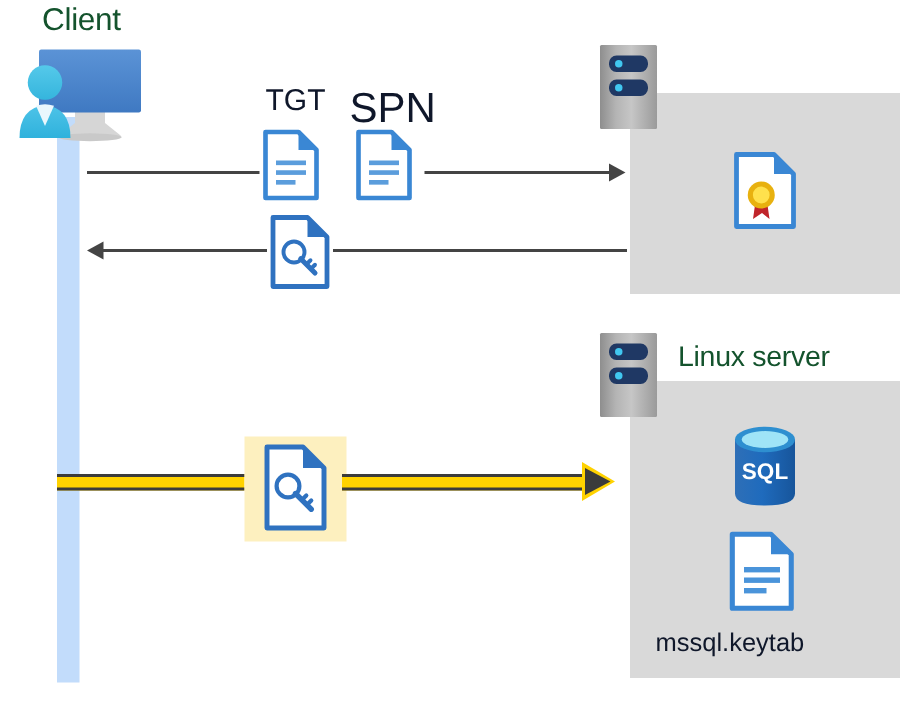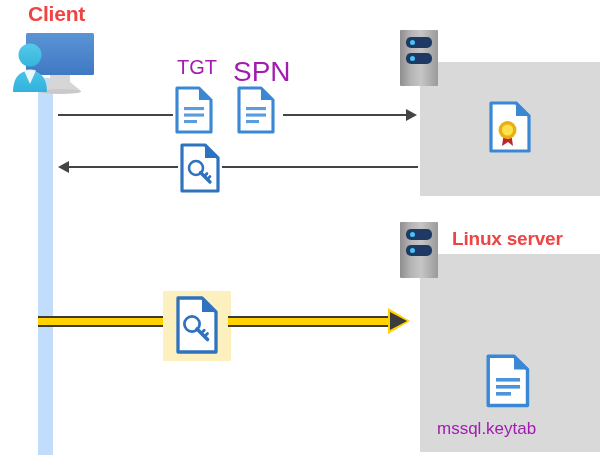--- a/index.html
+++ b/index.html
@@ -16,27 +16,27 @@
     height: 468px;
     background: #ffffff;
     overflow: hidden;
   }
 
   
   .abs { position: absolute; }
 
   
   .title-bold {
-    font-weight: bold;
-    color: #ef4444;
+    font-weight: normal;
+    color: #14532d;
     line-height: 1.12;
     letter-spacing: -0.2px;
   }
   .label-plain {
-    color: #a21caf;
+    color: #0f172a;
     font-weight: normal;
   }
 
   
   .lifeline {
     background: #c2dcfb;
   }
 
   
   .panel {
@@ -169,20 +169,35 @@
 
   <div class="abs server-icon" style="left:400px; top:222px; width:38px; height:56px;">
     <div class="server-bar" style="left:6px; top:7px; width:26px; height:11px;"></div>
     <div class="server-led" style="left:10px; top:10px; width:5px; height:5px;"></div>
     <div class="server-bar" style="left:6px; top:23px; width:26px; height:11px;"></div>
     <div class="server-led" style="left:10px; top:26px; width:5px; height:5px;"></div>
   </div>
 
   <div class="abs title-bold" style="left:452px; top:228px; font-size:19px;text-align:right;">Linux server</div>
 
+  <div class="abs" style="left:484px; top:283px; width:52px; height:56px;">
+    <svg width="52" height="56" viewBox="0 0 52 56">
+      <defs>
+        <linearGradient id="cylGrad" x1="0" y1="0" x2="1" y2="0">
+          <stop offset="0%" stop-color="#2e6fb7"></stop>
+          <stop offset="45%" stop-color="#1f6bbd"></stop>
+          <stop offset="100%" stop-color="#17559b"></stop>
+        </linearGradient>
+      </defs>
+      <path d="M6 10 V46 Q6 54 26 54 Q46 54 46 46 V10 Z" fill="url(#cylGrad)"></path>
+      <ellipse cx="26" cy="10" rx="20" ry="8.5" fill="#2e8fd0"></ellipse>
+      <ellipse cx="26" cy="10" rx="15.5" ry="5.6" fill="#9fe4f7"></ellipse>
+      <text x="26" y="36" font-family="Liberation Sans, sans-serif" font-size="15" font-weight="bold" fill="#ffffff" text-anchor="middle">SQL</text>
+    </svg>
+  </div>
 
   <div class="abs" style="left:486px; top:354px; width:44px; height:54px;">
     <svg width="44" height="54" viewBox="0 0 44 54">
       <path d="M2.2 2.2 H28 L41.5 15.5 V51.5 H2.2 Z" fill="#ffffff" stroke="#3a87d4" stroke-width="3.4" stroke-linejoin="round"></path>
       <path d="M28 2.2 L41.5 15.5 H28 Z" fill="#3a87d4"></path>
       <rect x="10" y="24" width="24" height="3.6" fill="#4a94da"></rect>
       <rect x="10" y="31" width="24" height="3.6" fill="#4a94da"></rect>
       <rect x="10" y="38" width="15" height="3.6" fill="#4a94da"></rect>
     </svg>
   </div>

